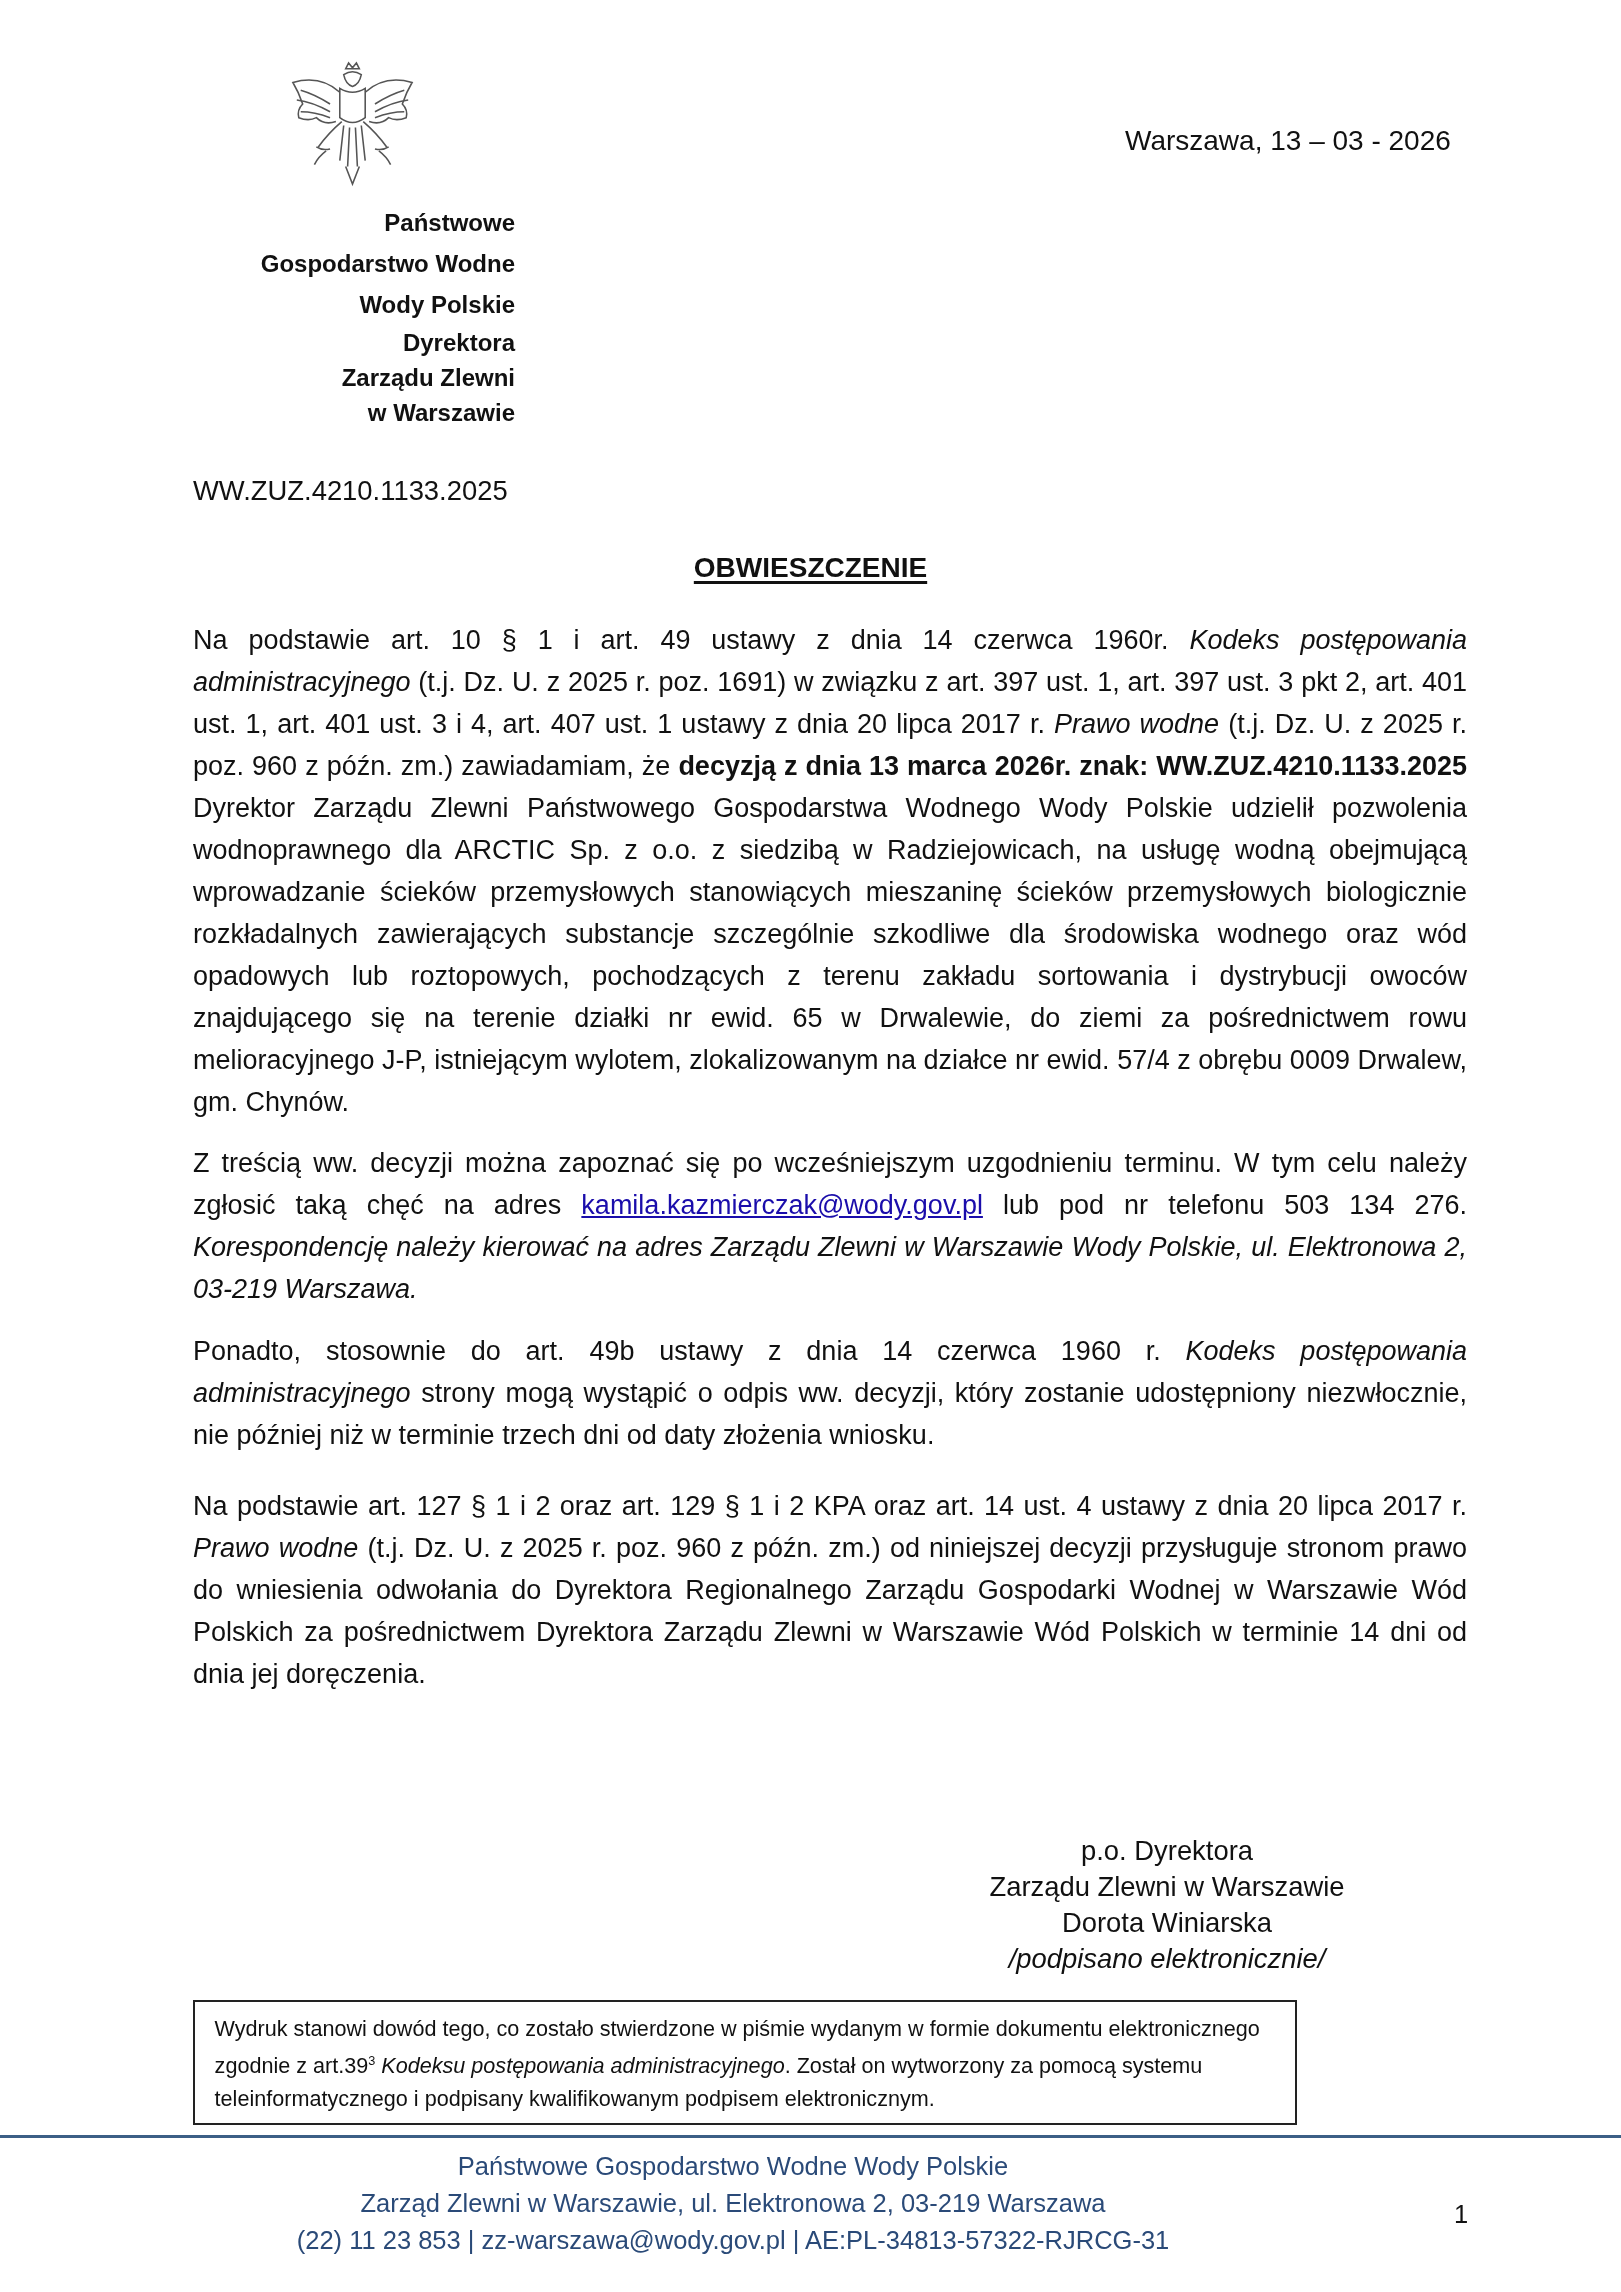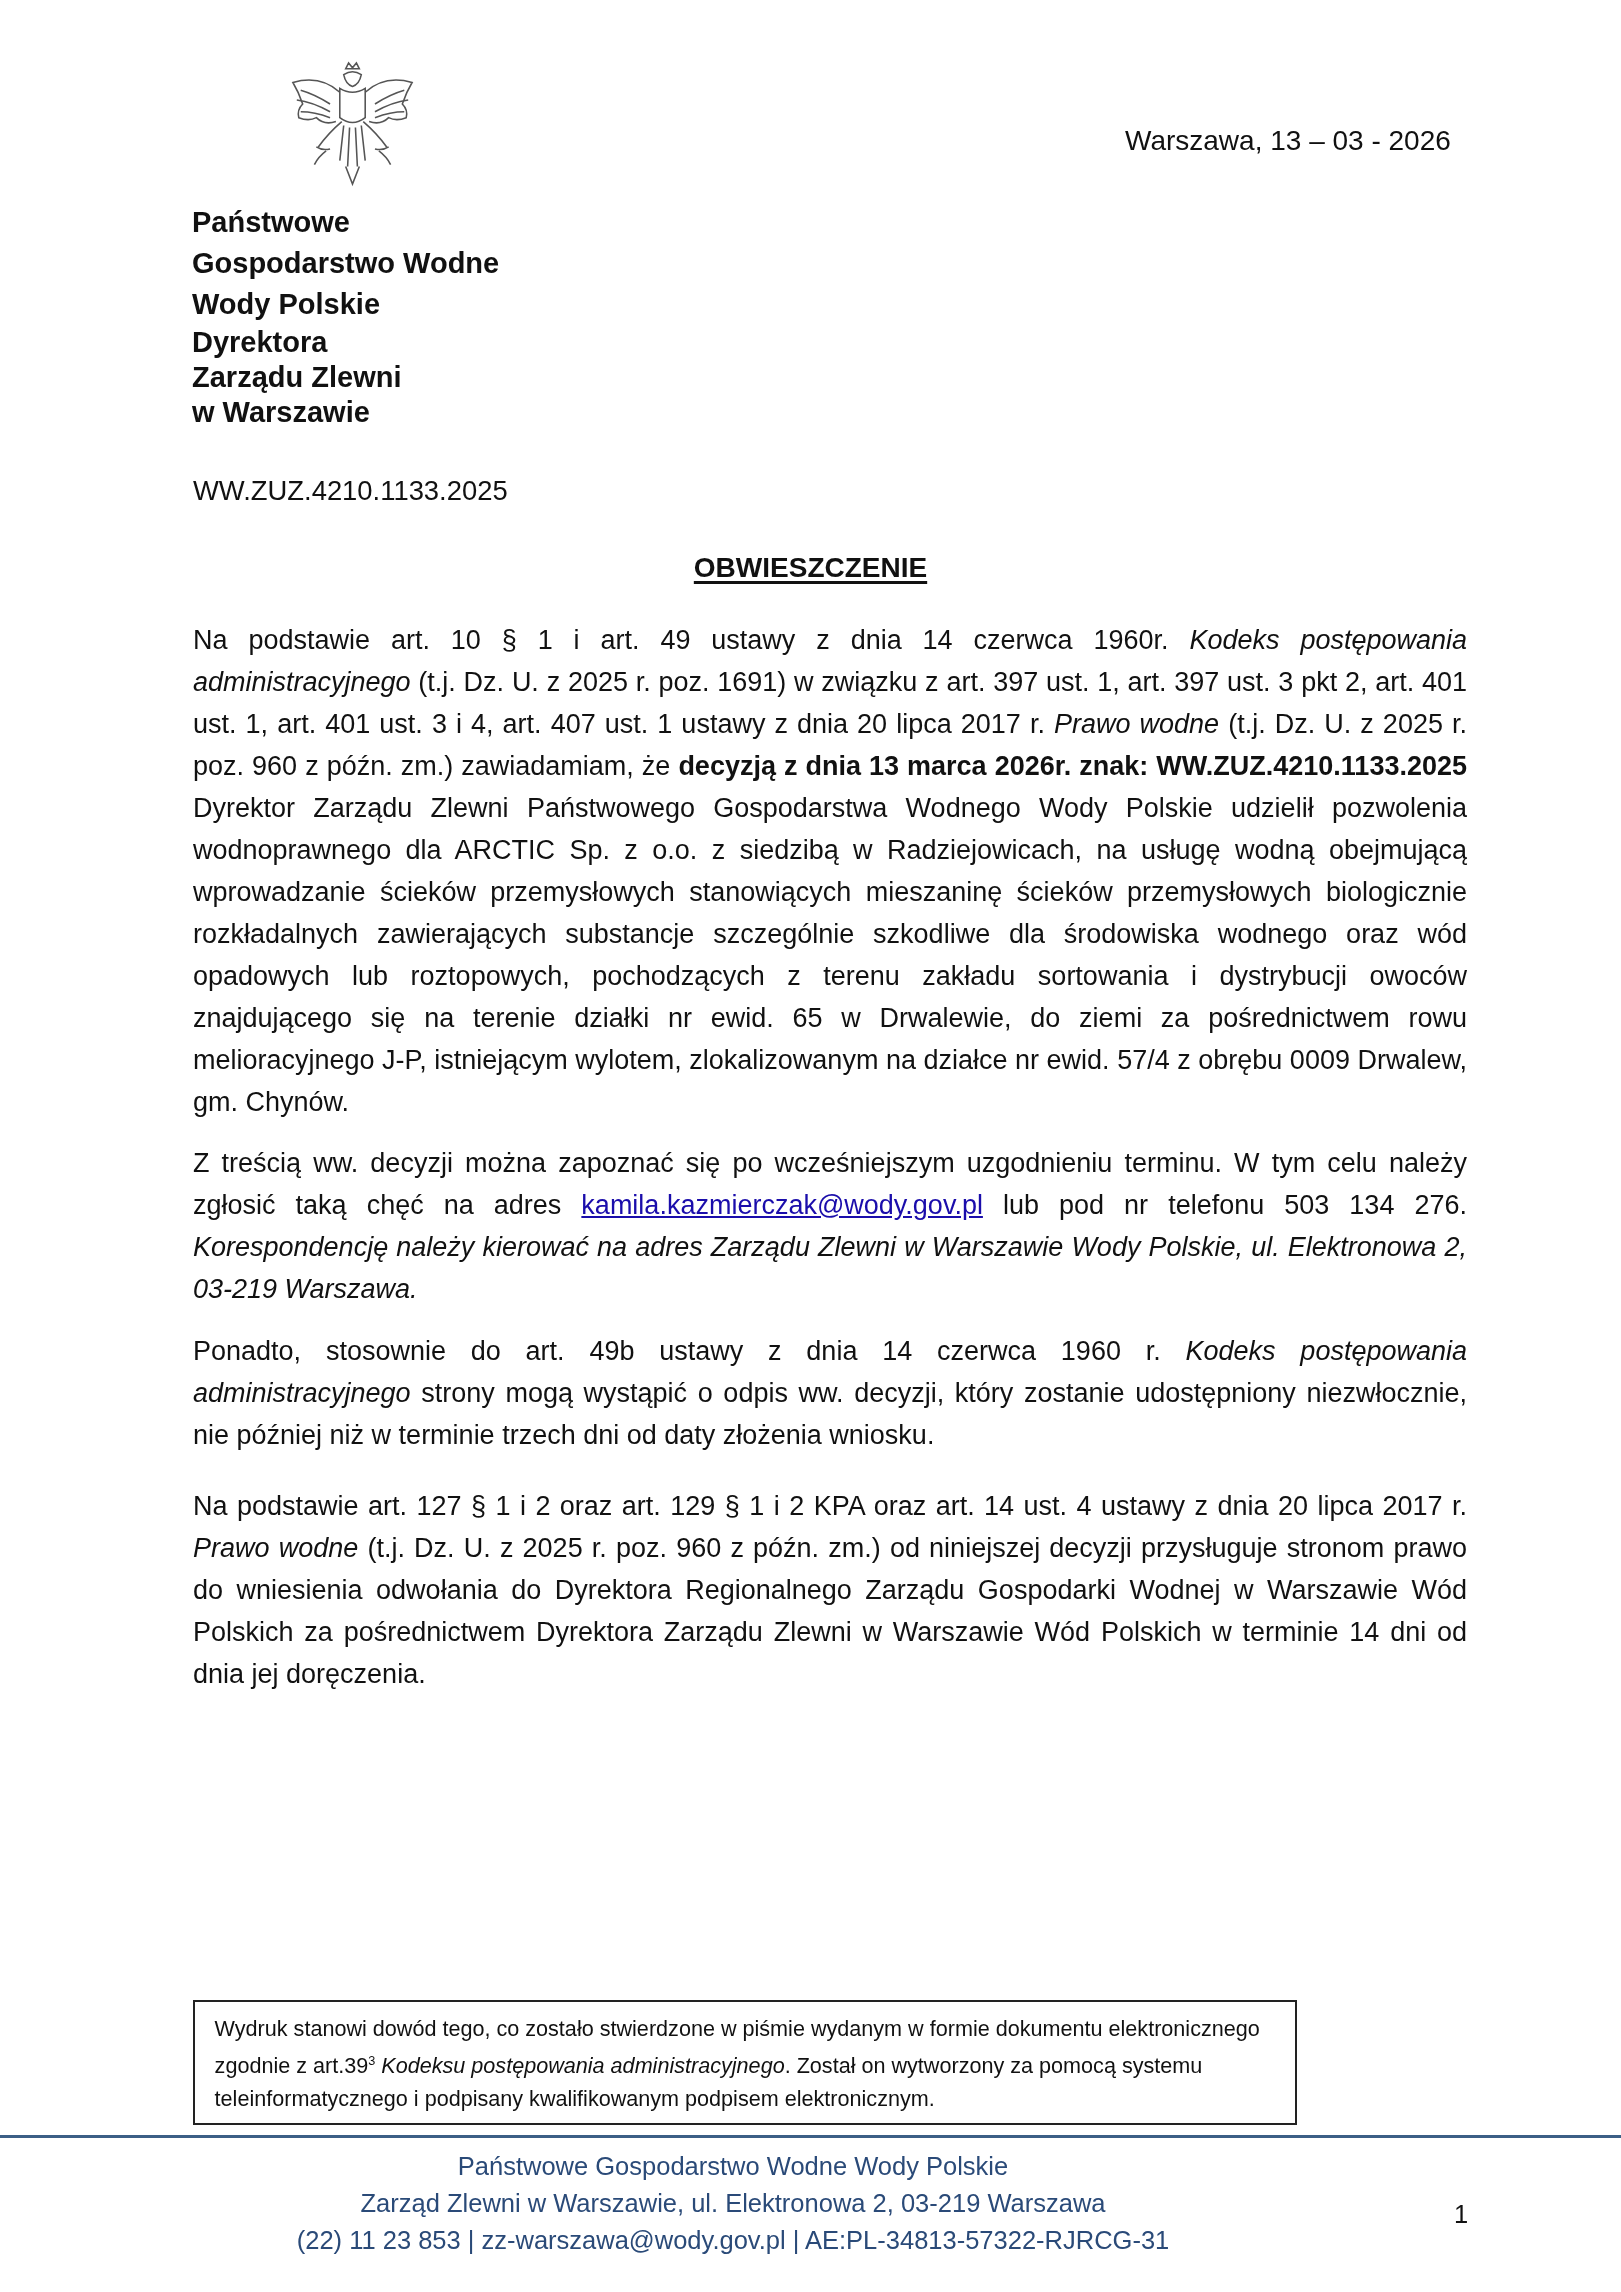--- a/index.html
+++ b/index.html
@@ -3,21 +3,21 @@
   <meta charset="utf-8">
   <style>
     html, body { margin: 0; padding: 0; background: #ffffff; }
     body { width: 1621px; height: 2293px; position: relative; overflow: hidden;
            font-family: "Liberation Sans", "DejaVu Sans", sans-serif; color: #111; }
     .page { position: absolute; left: 0; top: 0; width: 1621px; height: 2293px; }
 
     .emblem { position: absolute; left: 287px; top: 61px; width: 131px; height: 127px; }
 
     .header-block { position: absolute; left: 192px; top: 202px; width: 323px;
-                    text-align: left; font-weight: bold; font-size: 29px; color: #111; }
+                    text-align: right; font-weight: bold; font-size: 24px; color: #111; }
     .header-block div { line-height: 41px; }
     .header-block .tight { line-height: 35px; }
 
     .city-date { position: absolute; left: 1125px; top: 125px; font-size: 28px; }
 
     .ref-number { position: absolute; left: 193px; top: 475px; font-size: 27.4px; text-align: center; }
 
     .notice-title { position: absolute; left: 0; width: 1621px; top: 552px; text-align: center;
                     font-size: 28px; font-weight: bold; }
     .notice-title span { text-decoration: underline; text-decoration-thickness: 2.9px; text-underline-offset: 3.9px; }
@@ -88,20 +88,26 @@
 
   <div class="body-text p1"><span>Na podstawie art. 10 § 1 i art. 49 ustawy z dnia 14 czerwca 1960r. </span><em>Kodeks postępowania administracyjnego</em><span> (t.j. Dz. U. z 2025 r. poz. 1691) w związku z art. 397 ust. 1, art. 397 ust. 3 pkt 2, art. 401 ust. 1, art. 401 ust. 3 i 4, art. 407 ust. 1 ustawy z dnia 20 lipca 2017 r. </span><em>Prawo wodne</em><span> (t.j. Dz. U. z 2025 r. poz. 960 z późn. zm.) zawiadamiam, że </span><b>decyzją z dnia 13 marca 2026r. znak: WW.ZUZ.4210.1133.2025</b><span> Dyrektor Zarządu Zlewni Państwowego Gospodarstwa Wodnego Wody Polskie udzielił pozwolenia wodnoprawnego dla ARCTIC Sp. z o.o. z siedzibą w Radziejowicach, na usługę wodną obejmującą wprowadzanie ścieków przemysłowych stanowiących mieszaninę ścieków przemysłowych biologicznie rozkładalnych zawierających substancje szczególnie szkodliwe dla środowiska wodnego oraz wód opadowych lub roztopowych, pochodzących z terenu zakładu sortowania i dystrybucji owoców znajdującego się na terenie działki nr ewid. 65 w Drwalewie, do ziemi za pośrednictwem rowu melioracyjnego J-P, istniejącym wylotem, zlokalizowanym na działce nr ewid. 57/4 z obrębu 0009 Drwalew, gm. Chynów.</span></div>
 
   <div class="body-text p2"><span>Z treścią ww. decyzji można zapoznać się po wcześniejszym uzgodnieniu terminu. W tym celu należy zgłosić taką chęć na adres </span><a>kamila.kazmierczak@wody.gov.pl</a><span> lub pod nr telefonu 503 134 276. </span><em>Korespondencję należy kierować na adres Zarządu Zlewni w Warszawie Wody Polskie, ul. Elektronowa 2, 03-219 Warszawa.</em></div>
 
   <div class="body-text p3"><span>Ponadto, stosownie do art. 49b ustawy z dnia 14 czerwca 1960 r. </span><em>Kodeks postępowania administracyjnego</em><span> strony mogą wystąpić o odpis ww. decyzji, który zostanie udostępniony niezwłocznie, nie później niż w terminie trzech dni od daty złożenia wniosku.</span></div>
 
   <div class="body-text p4"><span>Na podstawie art. 127 § 1 i 2 oraz art. 129 § 1 i 2 KPA oraz art. 14 ust. 4 ustawy z dnia 20 lipca 2017 r. </span><em>Prawo wodne</em><span> (t.j. Dz. U. z 2025 r. poz. 960 z późn. zm.) od niniejszej decyzji przysługuje stronom prawo do wniesienia odwołania do Dyrektora Regionalnego Zarządu Gospodarki Wodnej w Warszawie Wód Polskich za pośrednictwem Dyrektora Zarządu Zlewni w Warszawie Wód Polskich w terminie 14 dni od dnia jej doręczenia.</span></div>
 
 
+  <div class="signature">
+    <div>p.o. Dyrektora</div>
+    <div>Zarządu Zlewni w Warszawie</div>
+    <div>Dorota Winiarska</div>
+    <div class="sig-note">/podpisano elektronicznie/</div>
+  </div>
 
   <div class="eprint-box"><span>Wydruk stanowi dowód tego, co zostało stwierdzone w piśmie wydanym w formie dokumentu elektronicznego zgodnie z art.39</span><sup>3</sup> <em>Kodeksu postępowania administracyjnego</em><span>. Został on wytworzony za pomocą systemu teleinformatycznego i podpisany kwalifikowanym podpisem elektronicznym.</span></div>
 
   <div class="footer-rule"></div>
 
   <div class="footer">
     <div>Państwowe Gospodarstwo Wodne Wody Polskie</div>
     <div>Zarząd Zlewni w Warszawie, ul. Elektronowa 2, 03-219 Warszawa</div>
     <div>(22) 11 23 853 | zz-warszawa@wody.gov.pl | AE:PL-34813-57322-RJRCG-31</div>
   </div>

